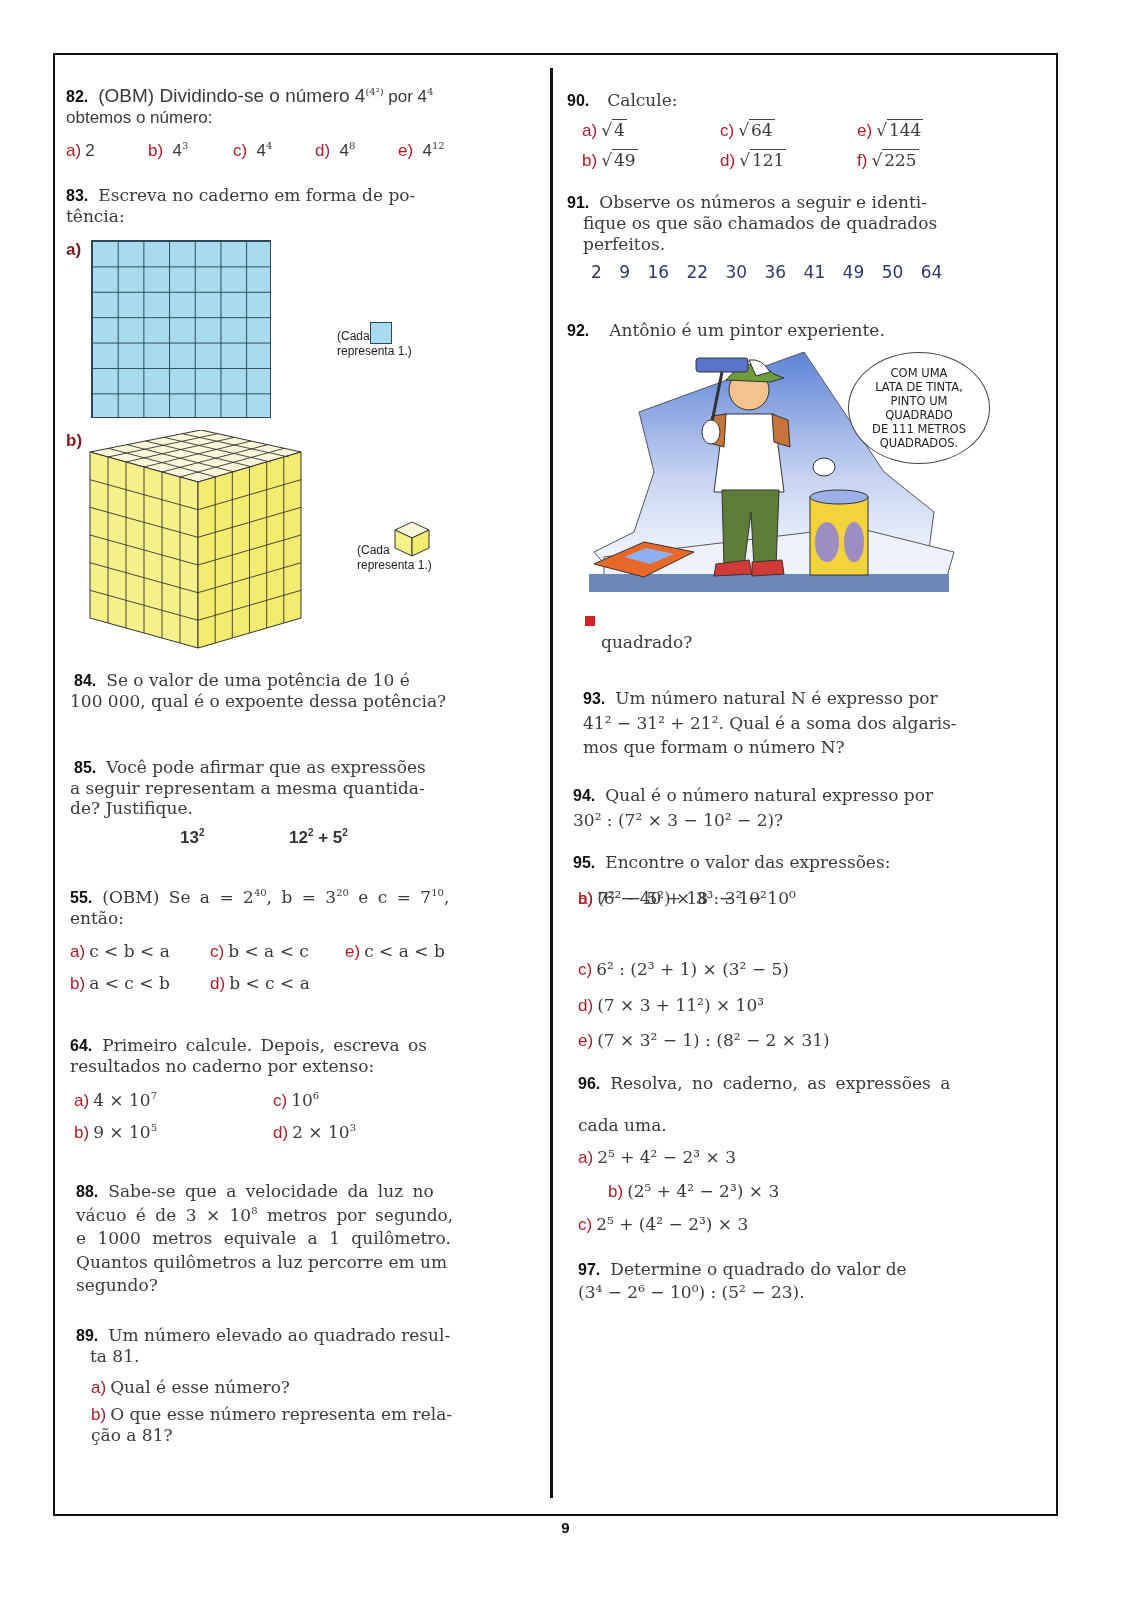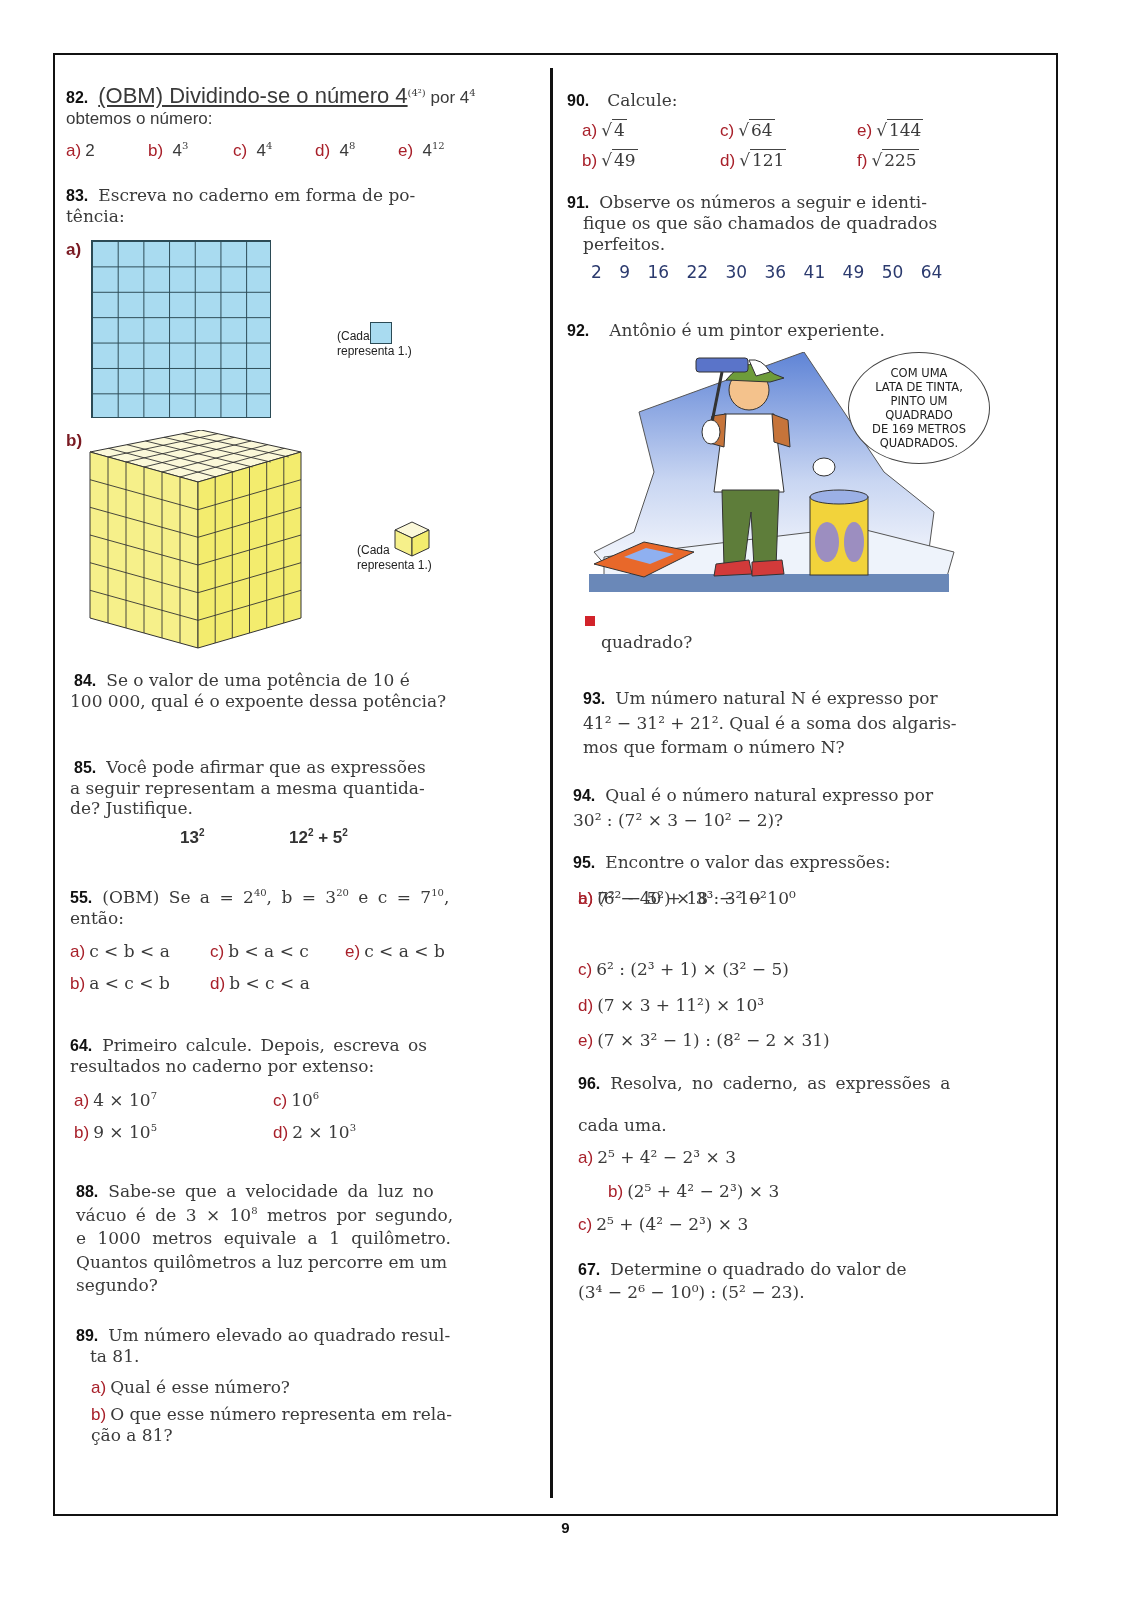--- a/index.html
+++ b/index.html
@@ -28,21 +28,21 @@
   .bullet-sq { display: inline-block; width: 10px; height: 10px; background: #d2232a; margin-right: 6px; vertical-align: 2px; }
   .numbers { position: absolute; left: 591px; top: 262px; font-family: "DejaVu Sans", sans-serif; font-size: 17px; color: #2b3a6e; word-spacing: 12px; white-space: nowrap; }
 </style>
 </head>
 <body>
 
 <div class="frame"></div>
 <div class="divider"></div>
 
 <div class="q" style="left:66px; top:86px; width:470px;">
-  <span class="qn">82.</span><span class="sans" style="font-size:22px;text-decoration:underline;">(OBM) Dividindo-se o número 4</span><sup>(4²)</sup><span class="sans"> por 4</span><sup>4</sup><br>
+  <span class="qn">82.</span><span class="sans" style="font-size:19px;">(OBM) Dividindo-se o número 4</span><sup>(4²)</sup><span class="sans"> por 4</span><sup>4</sup><br>
   <span class="sans">obtemos o número:</span>
 </div>
 <div class="opt" style="left:66px; top:140px;"><span class="lbl">a)</span><span class="sans">2</span></div>
 <div class="opt" style="left:148px; top:140px;"><span class="lbl">b)</span> <span class="sans">4</span><sup>3</sup></div>
 <div class="opt" style="left:233px; top:140px;"><span class="lbl">c)</span> <span class="sans">4</span><sup>4</sup></div>
 <div class="opt" style="left:315px; top:140px;"><span class="lbl">d)</span> <span class="sans">4</span><sup>8</sup></div>
 <div class="opt" style="left:398px; top:140px;"><span class="lbl">e)</span> <span class="sans">4</span><sup>12</sup></div>
 
 <div class="q" style="left:66px; top:185px; width:470px;">
   <span class="qn">83.</span><span>Escreva no caderno em forma de po-</span><br>
@@ -215,21 +215,21 @@
   <line x1="138" y1="20" x2="128" y2="70" stroke="#333" stroke-width="3"></line>
   <ellipse cx="127" cy="80" rx="9" ry="12" fill="#ffffff" stroke="#333"></ellipse>
   <ellipse cx="240" cy="115" rx="11" ry="9" fill="#ffffff" stroke="#333"></ellipse>
 </svg>
 <div class="bubble">
   <div>
     <div>COM UMA</div>
     <div>LATA DE TINTA,</div>
     <div>PINTO UM</div>
     <div>QUADRADO</div>
-    <div>DE 169 METROS</div>
+    <div>DE 111 METROS</div>
     <div>QUADRADOS.</div>
   </div>
 </div>
 <div class="q" style="left:585px; top:612px; width:420px; word-spacing:-1px;">
   <span class="bullet-sq"></span><br>
   <span style="margin-left:16px;">quadrado?</span>
 </div>
 
 <div class="q" style="left:583px; top:686px; width:420px; line-height:24px;">
   <span class="qn">93.</span><span>Um número natural N é expresso por</span><br>
@@ -254,17 +254,17 @@
 <div class="q" style="left:578px; top:1073px; width:420px; line-height:21px;">
   <span class="qn">96.</span><span style="word-spacing:4px;">Resolva, no caderno, as expressões a</span><br>
   <br>
   <span>cada uma.</span>
 </div>
 <div class="opt" style="left:578px; top:1147px;"><span class="lbl">a)</span><span>2⁵ + 4² − 2³ × 3</span></div>
 <div class="opt" style="left:608px; top:1181px;"><span class="lbl">b)</span><span>(2⁵ + 4² − 2³) × 3</span></div>
 <div class="opt" style="left:578px; top:1214px;"><span class="lbl">c)</span><span>2⁵ + (4² − 2³) × 3</span></div>
 
 <div class="q" style="left:578px; top:1258px; width:420px; line-height:22px;">
-  <span class="qn">67.</span><span>Determine o quadrado do valor de</span><br>
+  <span class="qn">97.</span><span>Determine o quadrado do valor de</span><br>
   <span>(3⁴ − 2⁶ − 10⁰) : (5² − 23).</span>
 </div>
 
 <div class="pagenum">9</div>
 
 </body></html>

